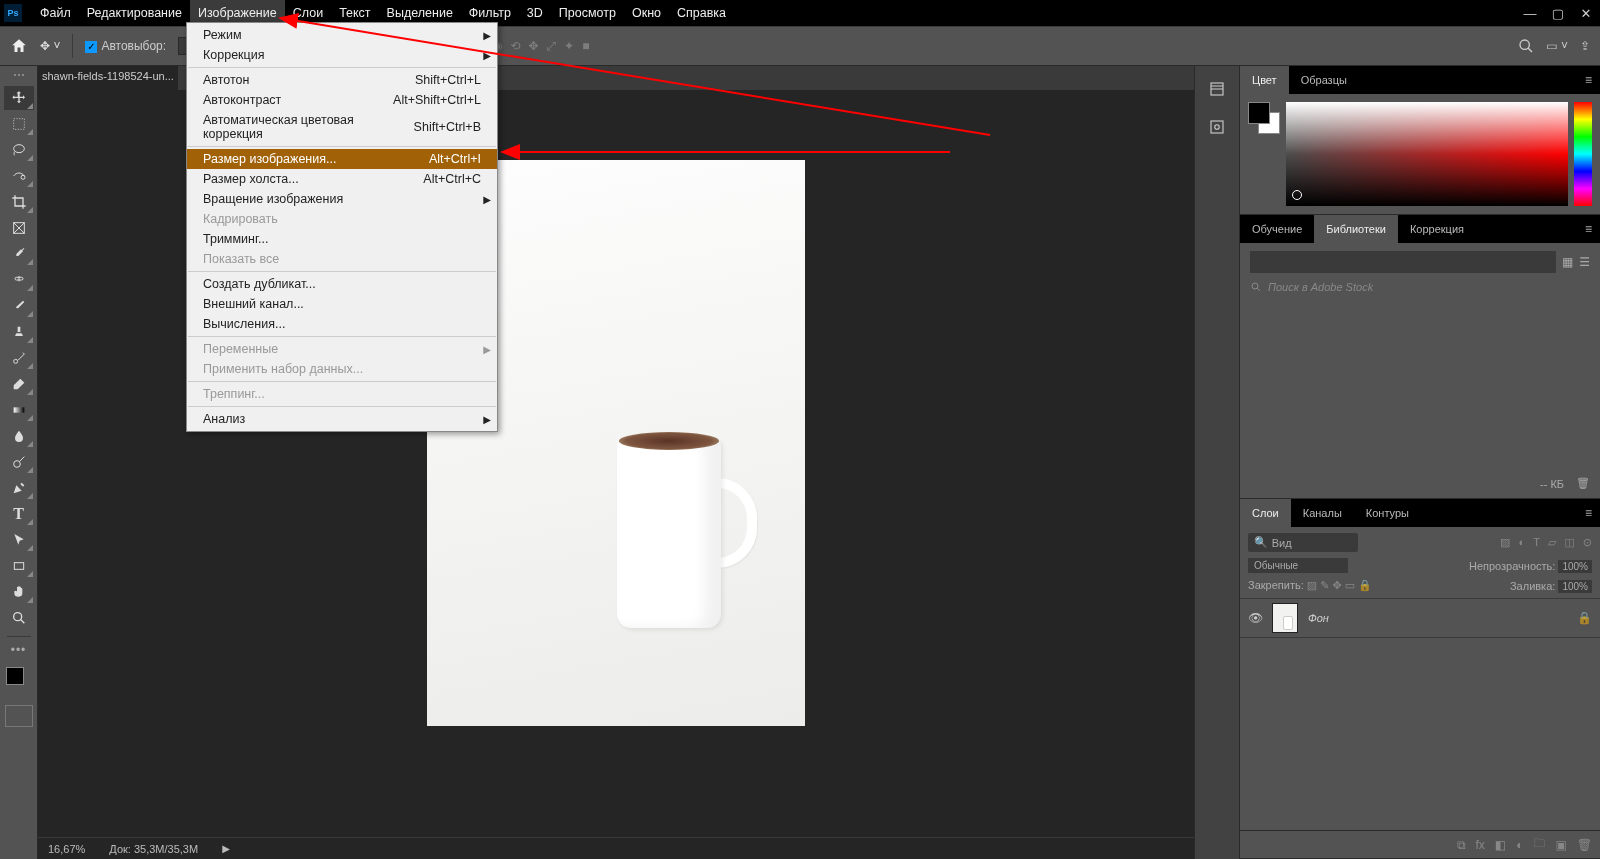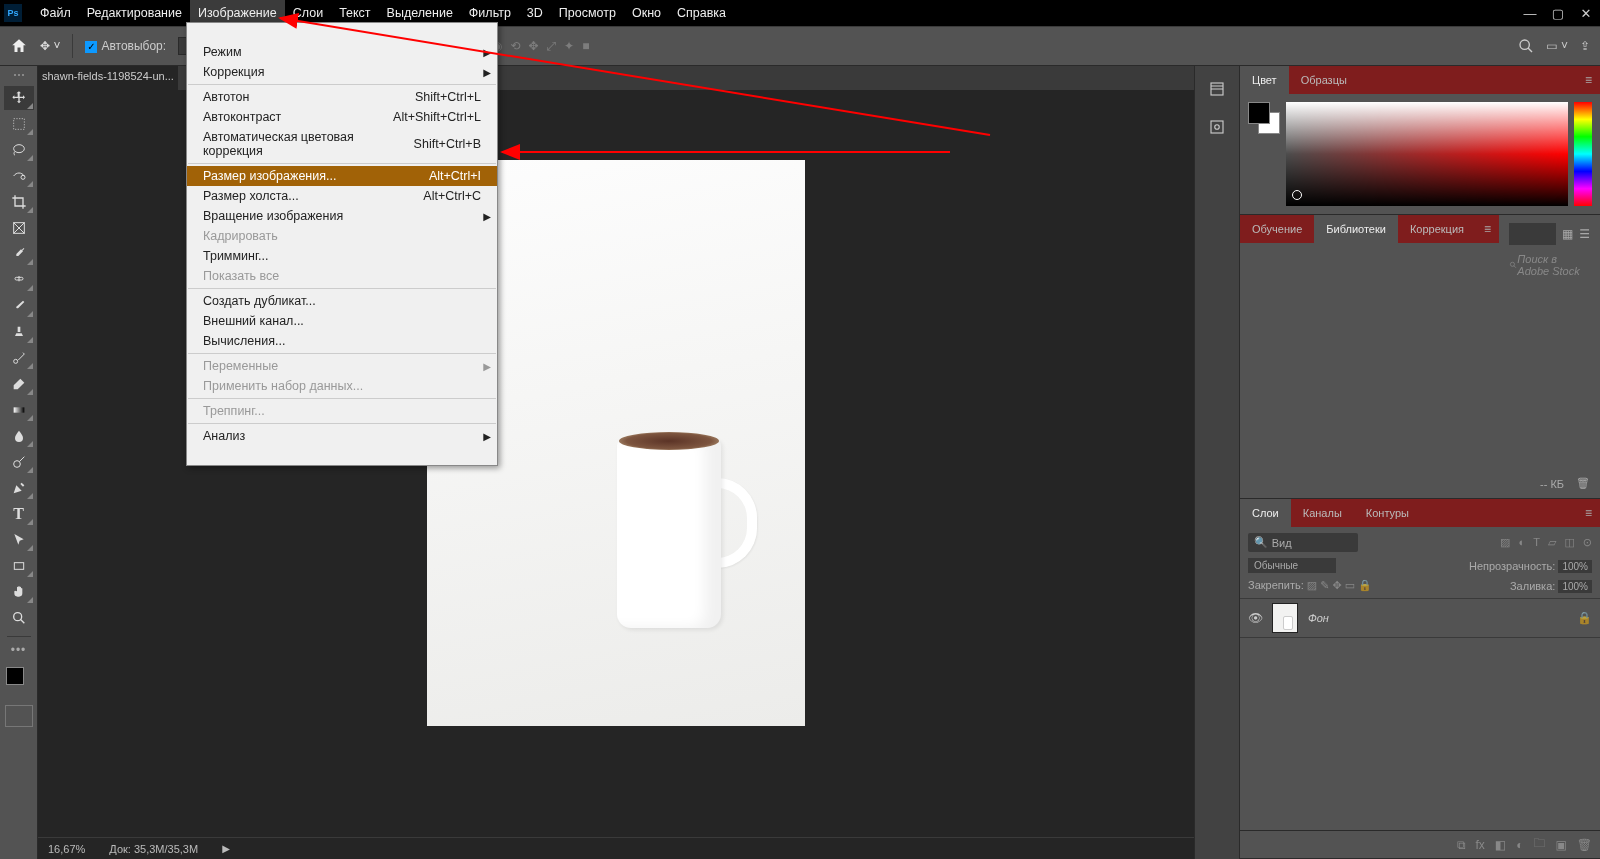--- a/index.html
+++ b/index.html
@@ -18,21 +18,21 @@
 .home-icon { width:18px; height:18px; color:#eee; }
 .opt-drop { display:flex; align-items:center; gap:4px; color:#ddd; }
 .checkbox { width:12px; height:12px; background:#0d99ff; display:inline-flex; align-items:center; justify-content:center; color:#000; font-size:10px; margin-right:4px; }
 .opt-dd { background:#3a3a3a; padding:2px 18px 2px 6px; border:1px solid #2a2a2a; font-size:11px; color:#bbb; position:relative; }
 .vsep { width:1px; height:24px; background:#3a3a3a; }
 .align-icons { display:flex; gap:8px; }
 .aicon { width:16px; height:16px; opacity:.5; }
 .optbar-right { margin-left:auto; display:flex; gap:12px; align-items:center; }
 
 
-.dropdown { position:absolute; left:186px; top:22px; width:312px; background:#f0f0f0; color:#222; border:1px solid #888; box-shadow:2px 2px 6px rgba(0,0,0,.4); z-index:100; padding:19px 0; }
+.dropdown { position:absolute; left:186px; top:22px; width:312px; background:#f0f0f0; color:#222; border:1px solid #888; box-shadow:2px 2px 6px rgba(0,0,0,.4); z-index:100; padding:2px 0; }
 .dd-row { display:flex; justify-content:space-between; align-items:center; padding:3px 16px; font-size:12.5px; position:relative; }
 .dd-row.disabled { color:#999; }
 .dd-row.highlight { background:#a16207; color:#fff; }
 .dd-row .arrow { position:absolute; right:6px; font-size:10px; }
 .dd-sep { height:1px; background:#ccc; margin:2px 1px; }
 
 
 .ltoolbar { position:absolute; left:0; top:66px; width:38px; bottom:0; background:#535353; border-right:1px solid #2a2a2a; display:flex; flex-direction:column; align-items:center; padding-top:8px; gap:2px; }
 .handle { width:30px; height:6px; display:flex; justify-content:center; gap:2px; margin-bottom:4px; }
 .handle span { width:2px; height:2px; background:#888; }
@@ -59,50 +59,50 @@
 
 
 .statusbar { position:absolute; left:38px; bottom:0; right:406px; height:22px; background:#252525; border-top:1px solid #3a3a3a; display:flex; align-items:center; padding:0 10px; font-size:11px; color:#bbb; gap:24px; }
 
 
 .rside-strip { position:absolute; right:360px; top:66px; width:46px; bottom:0; background:#424242; border-left:1px solid #2a2a2a; border-right:1px solid #2a2a2a; display:flex; flex-direction:column; align-items:center; padding-top:8px; gap:8px; }
 .strip-btn { width:30px; height:30px; display:flex; align-items:center; justify-content:center; color:#ccc; }
 
 .rpanel { position:absolute; right:0; top:66px; width:360px; bottom:0; background:#535353; display:flex; flex-direction:column; }
 .panel { border-bottom:1px solid #2a2a2a; }
-.panel-tabs { height:28px; background:#7f1d1d; display:flex; align-items:stretch; }
+.panel-tabs { height:28px; background:#000000; display:flex; align-items:stretch; }
 .ptab { padding:0 12px; display:flex; align-items:center; font-size:11px; color:#bbb; }
 .ptab.active { background:#535353; color:#eee; }
 .ptab-menu { margin-left:auto; padding:0 8px; display:flex; align-items:center; color:#aaa; }
 
 
 .color-body { height:120px; display:flex; gap:6px; padding:8px; }
 .color-swatch { width:32px; height:32px; position:relative; }
 .cs-fg { position:absolute; width:22px; height:22px; background:#000; border:1px solid #888; }
 .cs-bg { position:absolute; width:22px; height:22px; background:#fff; border:1px solid #888; right:0; bottom:0; }
 .color-field { flex:1; background:linear-gradient(to bottom,#fff 0%,#f00 50%,#000 100%); position:relative; }
 .color-field::before { content:''; position:absolute; inset:0; background:linear-gradient(to right,#888,transparent); mix-blend-mode:saturation; }
 .cf-cursor { position:absolute; left:6px; bottom:6px; width:10px; height:10px; border:1px solid #fff; border-radius:50%; }
 .hue-strip { width:18px; background:linear-gradient(to bottom,#f00,#ff0,#0f0,#0ff,#00f,#f0f,#f00); }
 
 
 .lib-body { flex:1; padding:8px 10px; display:flex; flex-direction:column; gap:8px; }
 .lib-sel { background:#3a3a3a; height:22px; }
-.lib-search { display:flex; align-items:center; color:#888; font-size:11px;justify-content:space-between; }
+.lib-search { display:flex; align-items:center; gap:6px; color:#888; font-size:11px; }
 .lib-search svg { width:12px; height:12px; }
 .lib-foot { margin-top:auto; display:flex; justify-content:flex-end; gap:12px; font-size:11px; color:#aaa; align-items:center; }
 
 
 .layers-body { display:flex; flex-direction:column; }
 .layer-controls { padding:6px 8px; display:flex; flex-direction:column; gap:6px; font-size:11px; color:#aaa; }
 .lc-row { display:flex; align-items:center; gap:6px; justify-content:space-between; }
 .lc-search { background:#3a3a3a; padding:3px 6px; border-radius:2px; display:flex; align-items:center; gap:4px; width:110px; }
 .lc-icons { display:flex; gap:8px; }
 .lc-icons span { opacity:.6; }
-.lc-dd { background:#3a3a3a; padding:2px 6px; width:88px; font-size:10px; }
+.lc-dd { background:#3a3a3a; padding:2px 6px; width:100px; font-size:10px; }
 .lc-val { background:#3a3a3a; padding:1px 4px; font-size:10px; }
 .layer-row { display:flex; align-items:center; height:40px; border-top:1px solid #3a3a3a; border-bottom:1px solid #3a3a3a; padding:0 8px; gap:10px; }
 .eye { width:14px; text-align:center; }
 .thumb { width:26px; height:30px; background:#f2f2f1; border:1px solid #222; padding:2px; position:relative; }
 .thumb::after { content:''; position:absolute; left:10px; top:12px; width:8px; height:12px; background:#fff; border:1px solid #ccc; border-radius:2px; }
 .layer-name { color:#ccc; font-style:italic; font-size:11px; }
 .lock { margin-left:auto; opacity:.6; }
 .layers-foot { margin-top:auto; height:28px; border-top:1px solid #2a2a2a; display:flex; align-items:center; justify-content:flex-end; gap:10px; padding:0 8px; color:#888; }
 .layers-foot span { font-size:12px; }
 
@@ -459,21 +459,21 @@
           <div class="cs-bg"></div>
           <div class="cs-fg"></div>
         </div>
       <div class="color-field">
           <div class="cf-cursor"></div>
         </div>
       <div class="hue-strip"></div>
     </div>
   </div>
 
-  <div class="panel" style="flex:1;display:flex;flex-direction:row">
+  <div class="panel" style="flex:1;display:flex;flex-direction:column">
     <div class="panel-tabs">
       <div class="ptab">Обучение</div>
       <div class="ptab active">Библиотеки</div>
       <div class="ptab">Коррекция</div>
       <div class="ptab-menu">≡</div>
     </div>
     <div class="lib-body">
       <div style="display:flex;gap:6px;align-items:center">
         <div class="lib-sel" style="flex:1"></div>
         <span style="opacity:.7">▦</span>

